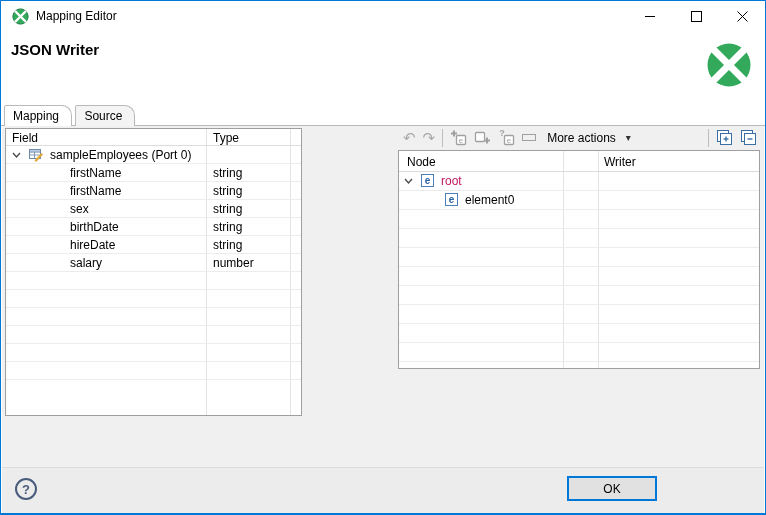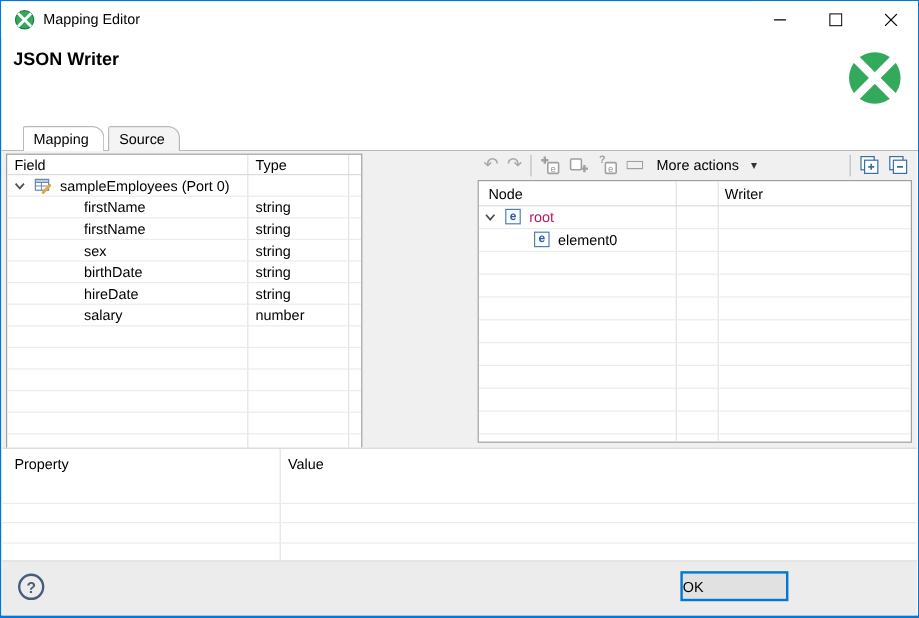--- a/index.html
+++ b/index.html
@@ -16,21 +16,21 @@
   .titlebar .app-icon { position:absolute; left:11px; top:7px; width:17px; height:17px; }
   .titlebar .title-text { position:absolute; left:35px; top:8px; font-size:12px; }
   .win-controls { position:absolute; right:0; top:0; display:flex; height:30px; }
   .win-btn { width:46px; height:30px; display:flex; align-items:center; justify-content:center; background:#fff; border:none; }
 
   
   .header-title { position:absolute; left:10px; top:40px; font-size:15px; font-weight:bold; }
   .logo { position:absolute; right:13px; top:41px; width:46px; height:46px; }
 
   
-  .tabbar { position:absolute; left:0; right:0; top:104px; height:21px; border-bottom:1px solid #b9b9b9; padding-left:18px; }
+  .tabbar { position:absolute; left:0; right:0; top:104px; height:21px; border-bottom:1px solid #b9b9b9; padding-left:3px; }
   .tab { position:relative; display:inline-block; height:21px; padding:3px 12px 0 8px;
          border:1px solid #b9b9b9; border-bottom:none; border-top-right-radius:10px; border-top-left-radius:2px;
          background:#f4f4f4; vertical-align:bottom; }
   .tab.active { background:#fff; z-index:2; }
 
   
   .content { position:absolute; left:1px; right:1px; top:125px; height:342px; background:#f0f0f0; }
 
   .panel-table { position:absolute; background:#fff; border:1px solid #9f9f9f; overflow:hidden; }
   .field-table { left:3px;  top:2px;  width:297px; height:288px; }
@@ -69,21 +69,21 @@
   .property-table .p-hdr { position:absolute; top:6px; }
   .property-table .p-line { position:absolute; left:0; right:0; height:1px; background:#ececec; }
   .property-table .p-col { position:absolute; left:231px; top:0; bottom:0; width:1px; background:#e3e3e3; }
 
   
   .footer { position:absolute; left:1px; right:1px; bottom:0; height:46px; background:#ececec; border-top:1px solid #dcdcdc; }
   .help-btn { position:absolute; left:13px; top:10px; width:22px; height:22px; border-radius:50%;
               border:2px solid #4a5c7c; color:#4a5c7c; background:transparent; font-size:13px; font-weight:bold;
               display:flex; align-items:center; justify-content:center; }
   .btn { position:absolute; top:8px; height:25px; background:#e1e1e1; font-family:"Liberation Sans",sans-serif;
-         font-size:12px; text-align:left; }
+         font-size:12px; text-align:center; }
   .btn-ok { left:565px; width:90px; border:2px solid #0078d7; }
   .btn-cancel { left:665px; width:88px; border:1px solid #adadad; }
 </style>
 </head>
 <body>
 
 <div class="window">
 
   <div class="titlebar">
     <svg class="app-icon" viewBox="0 0 17 17">
@@ -253,28 +253,20 @@
       <div class="t-row"></div>
       <div class="t-row"></div>
       <div class="t-row"></div>
       <div class="t-row"></div>
       <div class="t-row"></div>
       <div class="t-row"></div>
       <div class="t-row"></div>
       <div class="t-row"></div>
     </div>
 
-    <div class="property-table">
-      <div class="p-col"></div>
-      <span class="p-hdr" style="left:10px">Property</span>
-      <span class="p-hdr" style="left:238px">Value</span>
-      <div class="p-line" style="top:45px"></div>
-      <div class="p-line" style="top:61px"></div>
-      <div class="p-line" style="top:78px"></div>
-    </div>
   </div>
 
   <div class="footer">
     <button class="help-btn">
         <span>?</span>
       </button>
     <button class="btn btn-ok">OK</button>
   </div>
 
 </div>

